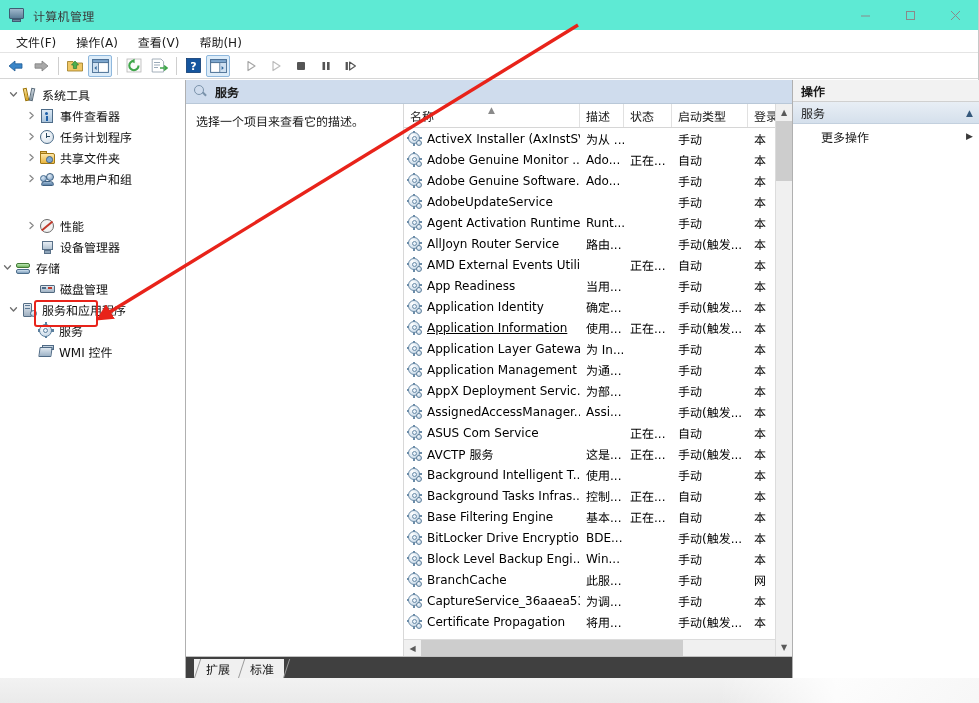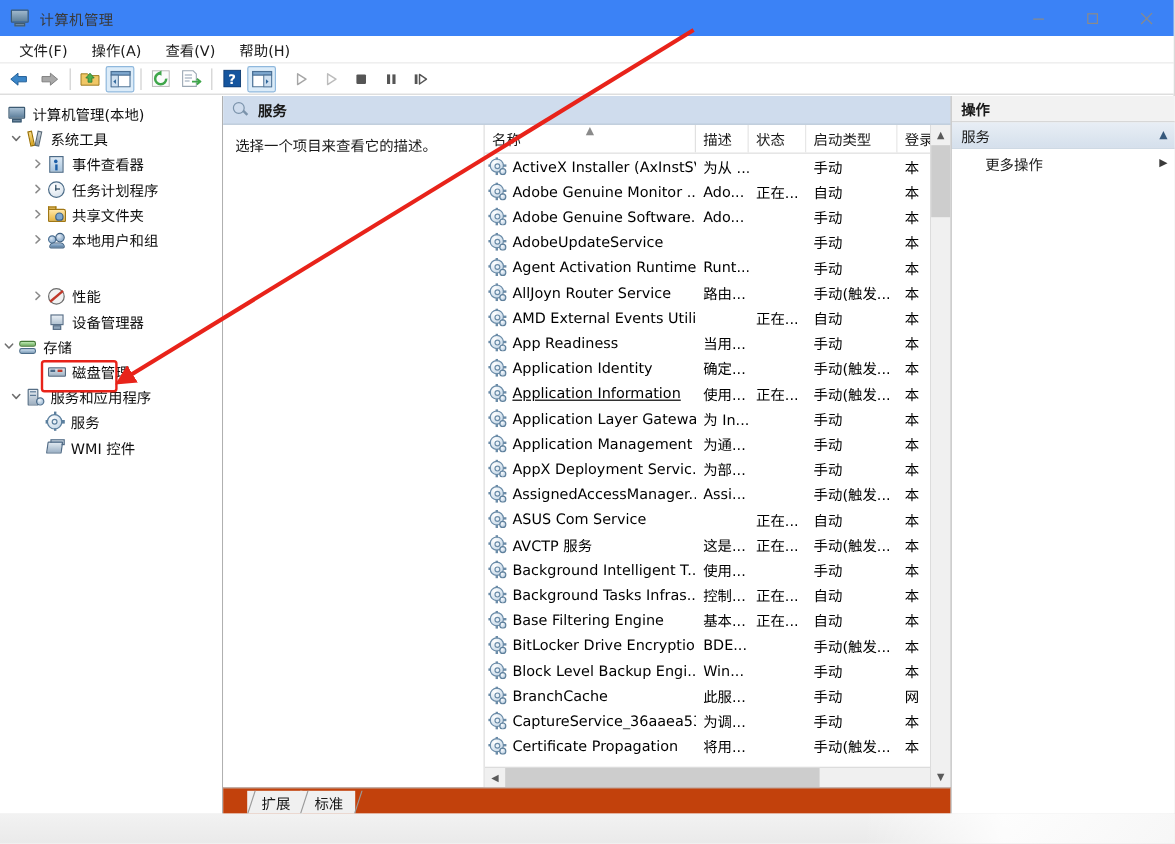--- a/index.html
+++ b/index.html
@@ -27,21 +27,21 @@
     background: #ffffff;
     border: 1px solid #c8c8c8;
     border-top: none;
     border-left: none;
   }
 
   
   .titlebar {
     position: relative;
     height: 30px;
-    background: #3b82f6;
+    background: #5eead4;
     display: flex;
     align-items: center;
   }
   .title-icon {
     width: 18px; height: 18px;
     margin-left: 8px; margin-right: 7px;
     position: relative;
     flex: none;
   }
   .title-icon .mon {
@@ -423,25 +423,25 @@
   .hsb-track { flex: 1; position: relative; }
   .hsb-thumb {
     position: absolute;
     top: 0; height: 17px;
     background: #cdcdcd;
   }
 
   
   .tabs {
     height: 22px;
-    background: #c2410c;
+    background: #404040;
     border-top: 1px solid #c0c0c0;
     display: flex;
     align-items: flex-end;
-    padding-left: 20px;
+    padding-left: 8px;
     flex: none;
   }
   .tab {
     position: relative;
     height: 19px;
     padding: 0 10px 0 12px;
     display: flex;
     align-items: center;
     font-size: 12px;
     color: #1a1a1a;
@@ -667,27 +667,20 @@
             <rect x="2.6" y="3" width="2.3" height="8" fill="#555555"></rect>
             <path d="M6.6 3 L12.4 7 L6.6 11 Z" fill="none" stroke="#555555" stroke-width="1.2" stroke-linejoin="round"></path>
           </svg>
       </div>
     </div>
 
     <div class="body">
 
       <div class="pane-tree">
 
-        <div class="tree-row" style="padding-left:6px;">
-          <div class="tree-ico ico-computer">
-              <div class="m"></div>
-              <div class="b"></div>
-            </div>
-          <span class="tree-label">计算机管理(本地)</span>
-        </div>
 
         <div class="tree-row" style="padding-left:6px;">
           <div class="tw">
             <svg width="9" height="9" viewBox="0 0 9 9">
                 <path d="M1.5 2.8 L4.5 6 L7.5 2.8" fill="none" stroke="#6e6e6e" stroke-width="1.3" stroke-linecap="round" stroke-linejoin="round"></path>
               </svg>
           </div>
           <div class="tree-ico ico-tools">
               <div class="a"></div>
               <div class="b"></div>

